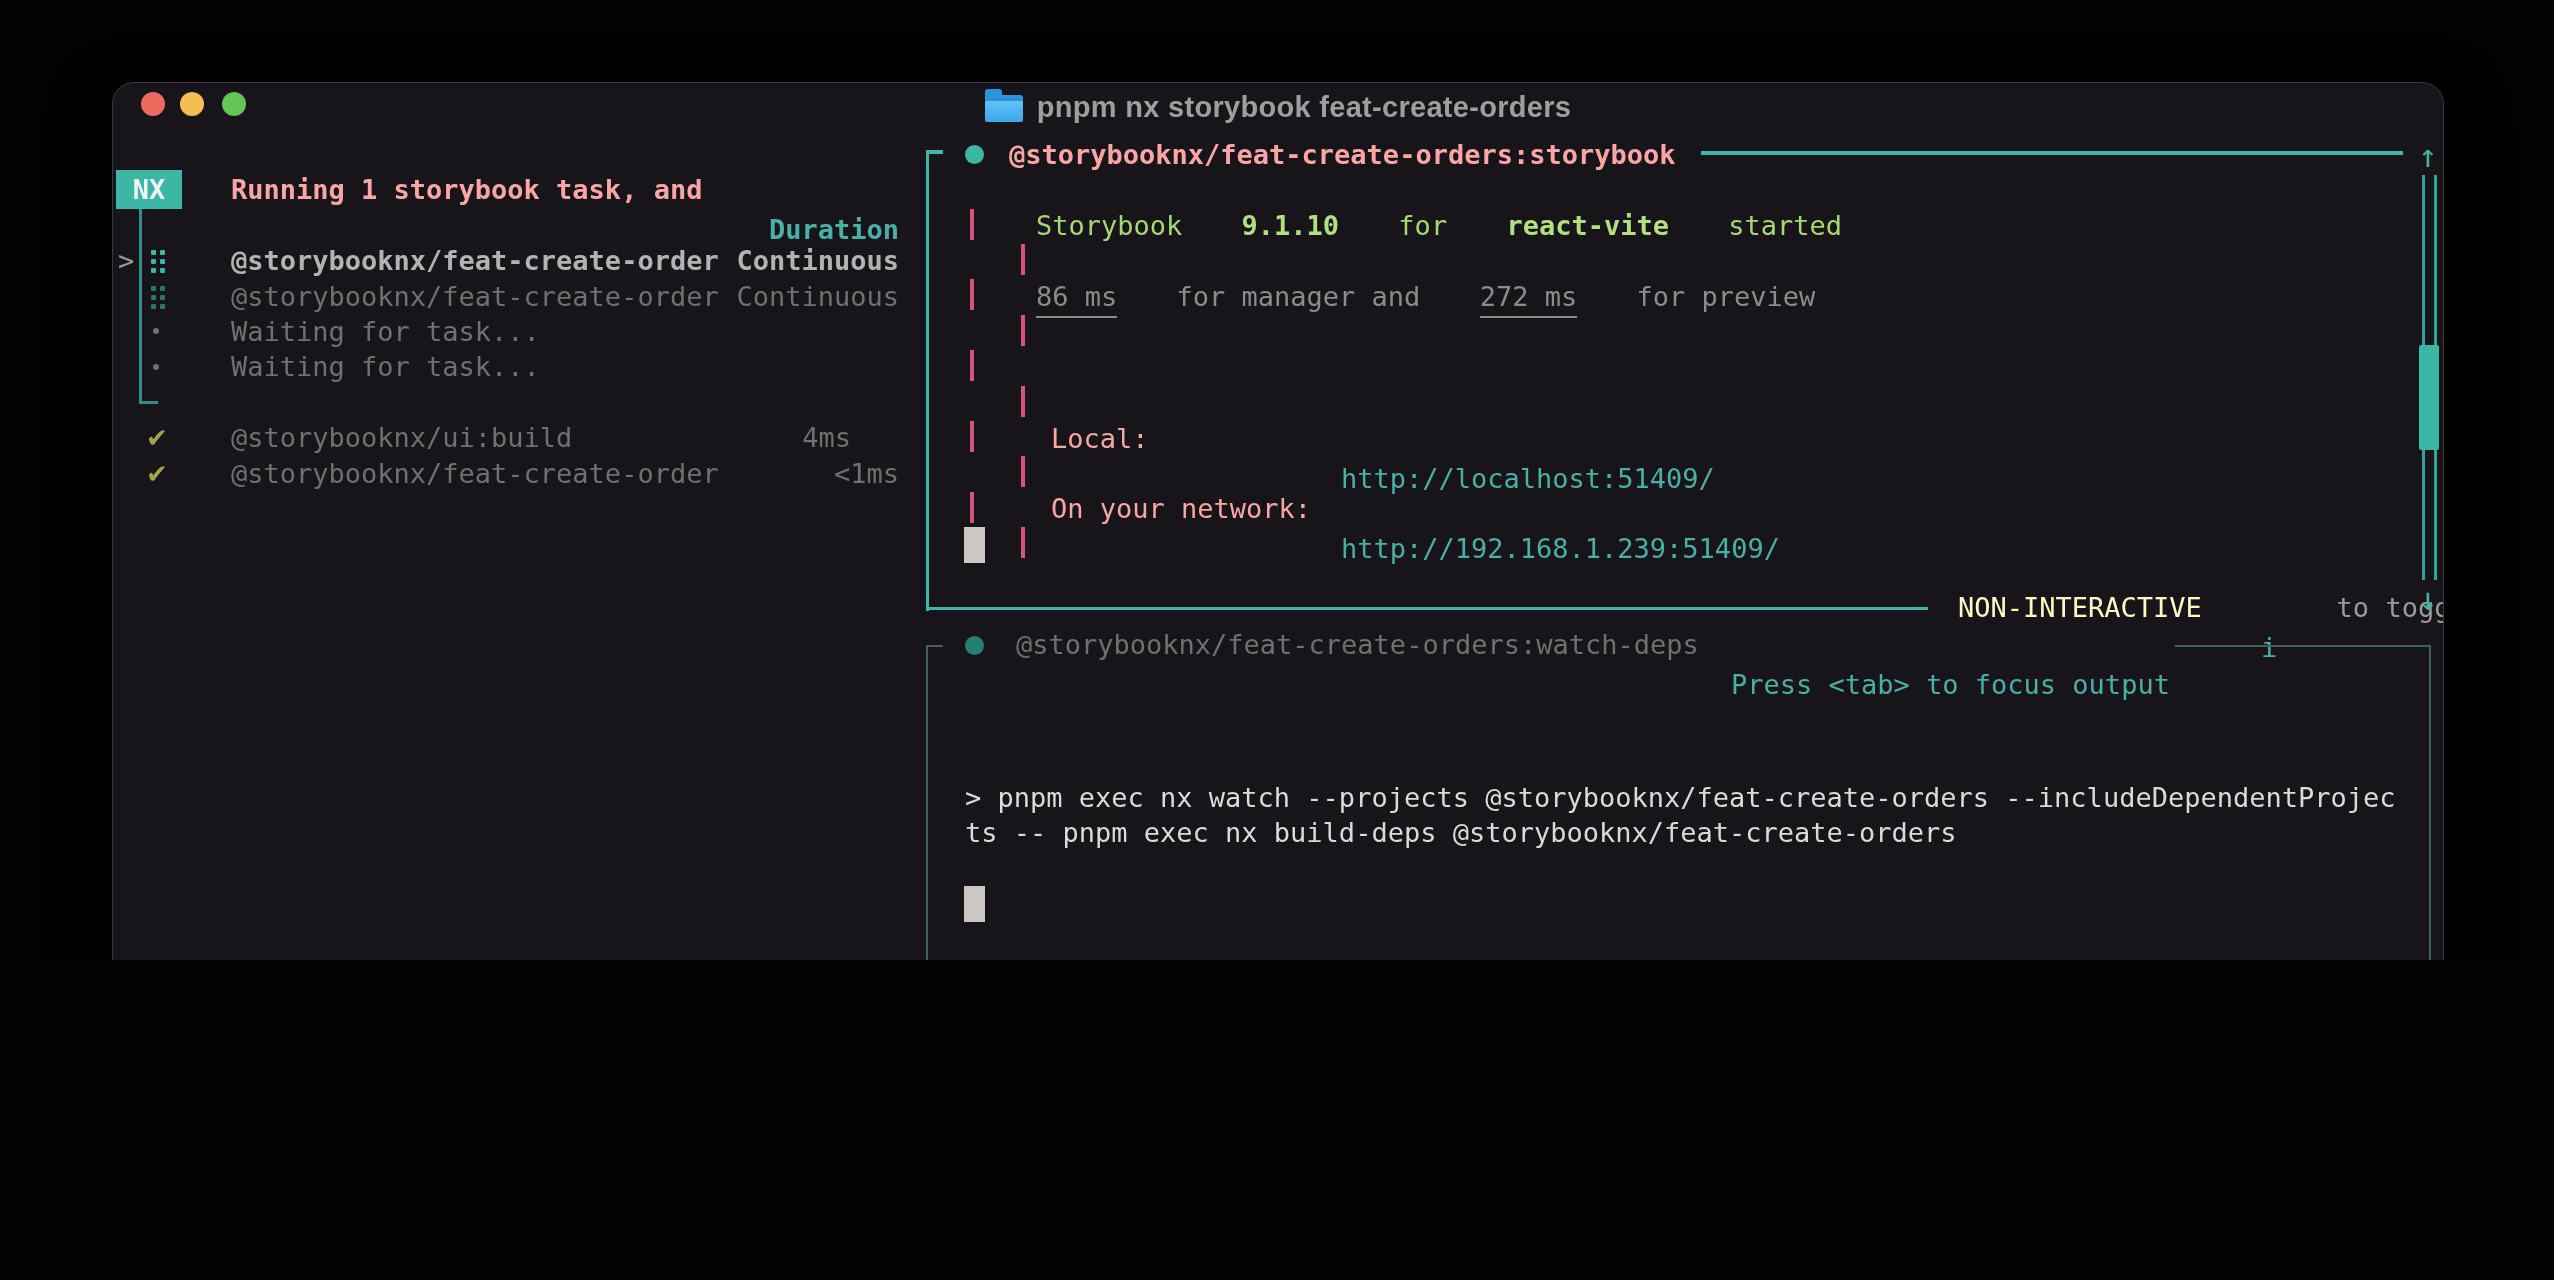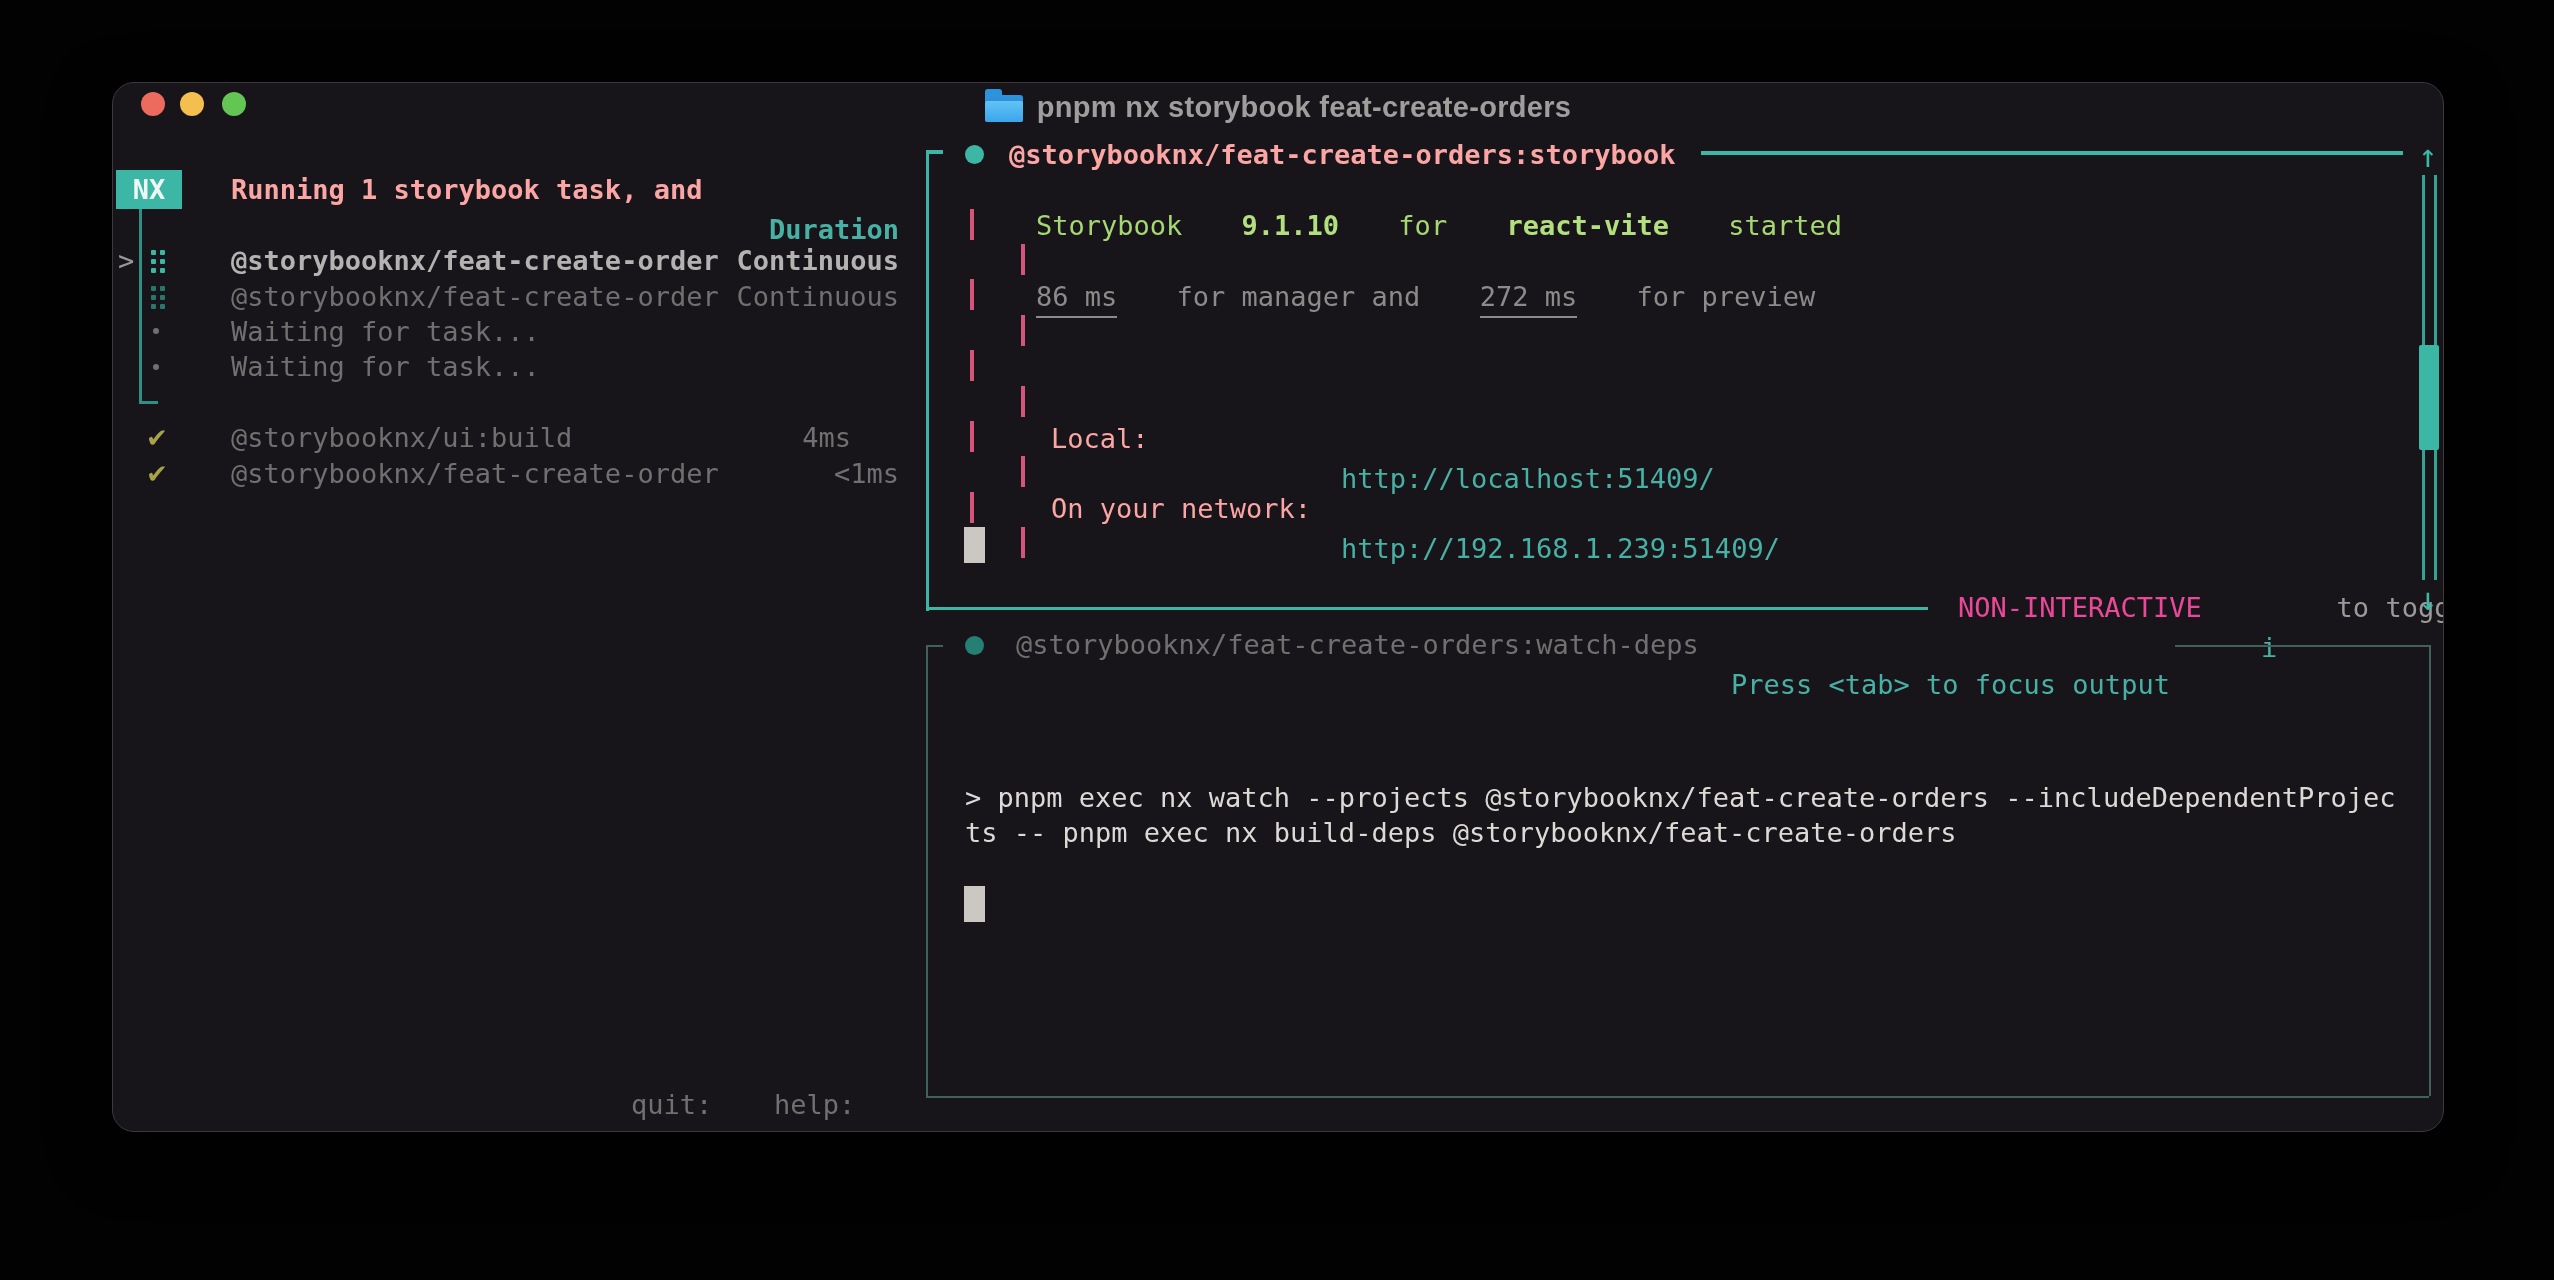--- a/index.html
+++ b/index.html
@@ -1,16 +1,16 @@
 <!DOCTYPE html>
 <html><head>
 <meta charset="utf-8">
 <style>
   html,body{margin:0;padding:0;background:#020202;}
-  .screen{position:relative;width:2554px;height:1280px;background:#020202;overflow:hidden;
+  .screen{position:relative;width:2554px;height:960px;background:#020202;overflow:hidden;
           font-family:"DejaVu Sans Mono",monospace;}
   .window{position:absolute;left:112px;top:82px;width:2330px;height:1048px;
           background:#18151a;border:1px solid #3a393e;border-radius:22px;
           box-shadow:0 20px 60px rgba(0,0,0,.8);overflow:hidden;}
   .titlebar{position:absolute;left:0;top:0;width:100%;height:46px;}
   .light{position:absolute;top:9px;width:24px;height:24px;border-radius:50%;}
   .light.red{left:28px;background:#ed6a5e;}
   .light.yellow{left:67px;background:#f5bf4f;}
   .light.green{left:109px;background:#62c554;}
   .title-group{position:absolute;left:0;right:0;top:4px;display:flex;justify-content:center;
@@ -147,21 +147,21 @@
     </div>
 
     <div class="mono bright" style="left:938px;top:338px;">Local:</div>
     <div class="mono teal" style="left:1228px;top:338px;">http://localhost:51409/</div>
     <div class="mono bright" style="left:938px;top:408px;">On your network:</div>
     <div class="mono teal" style="left:1228px;top:408px;">http://192.168.1.239:51409/</div>
 
     <div class="cursor" style="left:851px;top:444px;"></div>
 
     <div class="mono flexrow" style="left:1845px;top:507px;">
-      <span style="color:#ec4899;">NON-INTERACTIVE </span>
+      <span style="color:#fef9c3;">NON-INTERACTIVE </span>
       <span class="teal">i</span>
       <span style="color:#9c9a99;"> to toggle</span>
     </div>
 
     <div class="sb-arrow" style="top:55px;">↑</div>
     <div class="sb-track" style="top:92px;height:170px;"></div>
     <div class="sb-thumb" style="top:262px;height:105px;"></div>
     <div class="sb-track" style="top:367px;height:130px;"></div>
     <div class="sb-arrow" style="top:498px;">↓</div>
 

